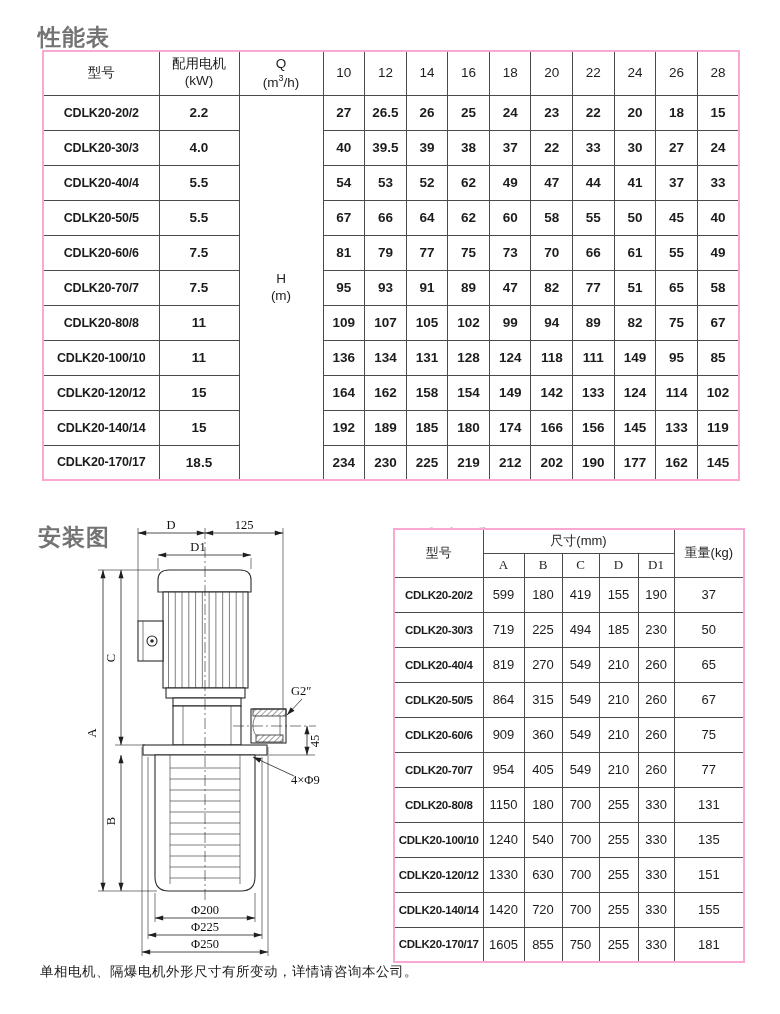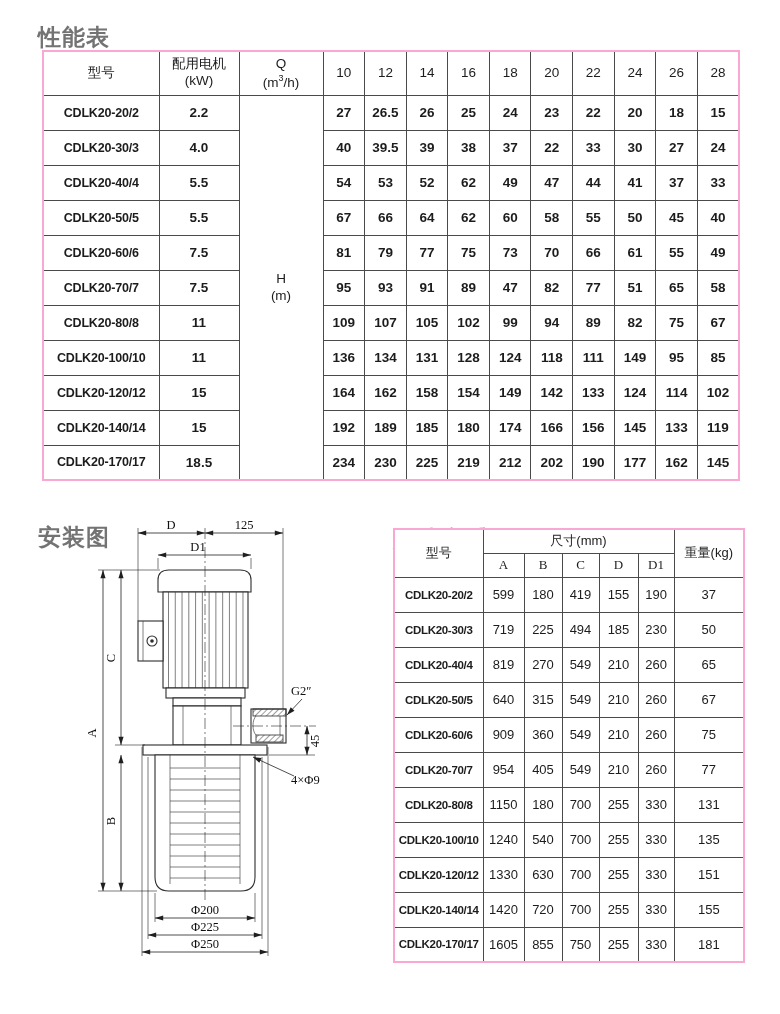--- a/index.html
+++ b/index.html
@@ -412,21 +412,21 @@
           <td class="dmodel">CDLK20-40/4</td>
           <td class="dnum">819</td>
           <td class="dnum">270</td>
           <td class="dnum">549</td>
           <td class="dnum">210</td>
           <td class="dnum">260</td>
           <td class="dnum">65</td>
         </tr>
         <tr>
           <td class="dmodel">CDLK20-50/5</td>
-          <td class="dnum">640</td>
+          <td class="dnum">864</td>
           <td class="dnum">315</td>
           <td class="dnum">549</td>
           <td class="dnum">210</td>
           <td class="dnum">260</td>
           <td class="dnum">67</td>
         </tr>
         <tr>
           <td class="dmodel">CDLK20-60/6</td>
           <td class="dnum">909</td>
           <td class="dnum">360</td>
@@ -485,14 +485,15 @@
           <td class="dnum">1605</td>
           <td class="dnum">855</td>
           <td class="dnum">750</td>
           <td class="dnum">255</td>
           <td class="dnum">330</td>
           <td class="dnum">181</td>
         </tr>
       </tbody>
   </table>
 
+  <div id="footer">单相电机、隔爆电机外形尺寸有所变动，详情请咨询本公司。</div>
 
 </div>
 
 </body></html>

